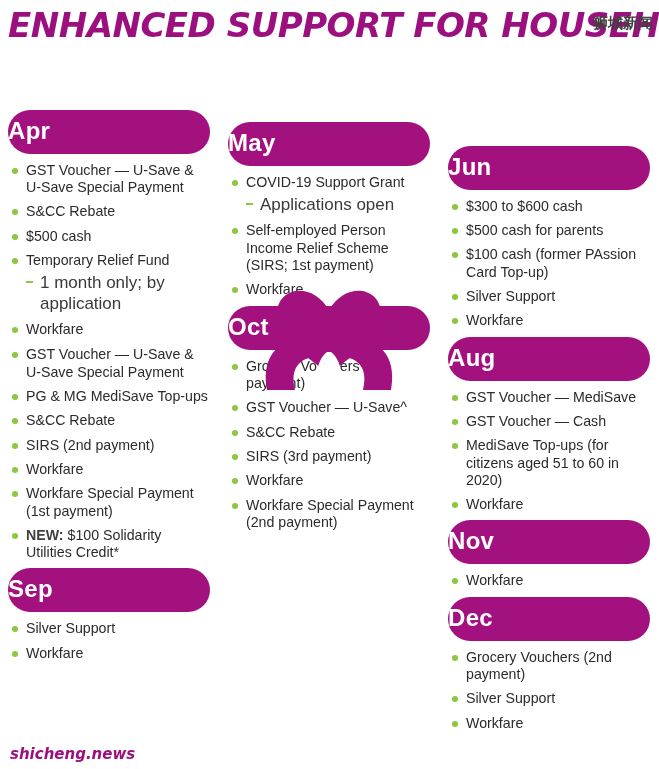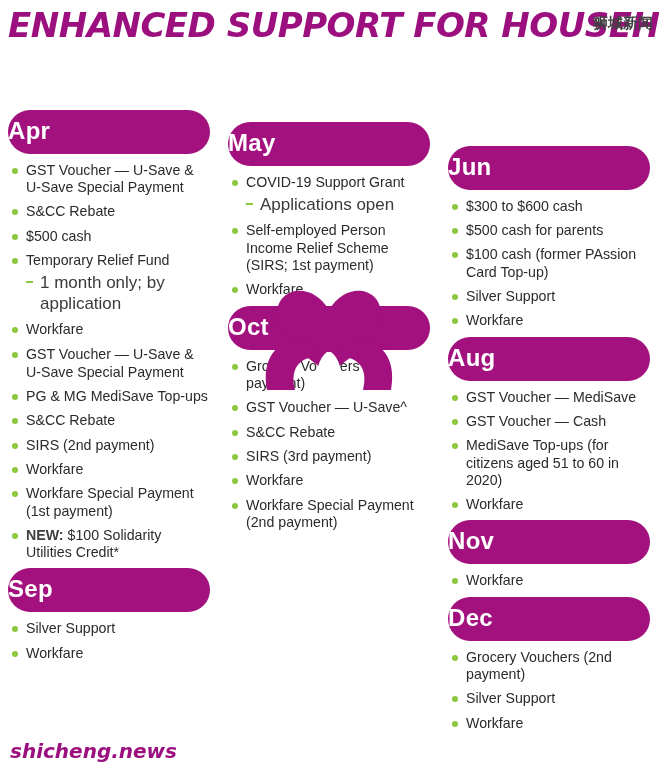--- a/index.html
+++ b/index.html
@@ -38,21 +38,21 @@
     color: #404040;
     font-size: 15px;
     font-weight: bold;
     font-family: "DejaVu Sans", sans-serif;
   }
   .watermark-bl {
     position: absolute;
     left: 10px;
     bottom: 6px;
     color: #9C0F7E;
-    font-size: 20px;
+    font-size: 15px;
     font-weight: bold;
     font-style: italic;
     font-family: "DejaVu Sans", sans-serif;
   }
   .grid {
     position: relative;
     padding: 4px 8px 0 8px;
   }
   .col {
     position: absolute;

